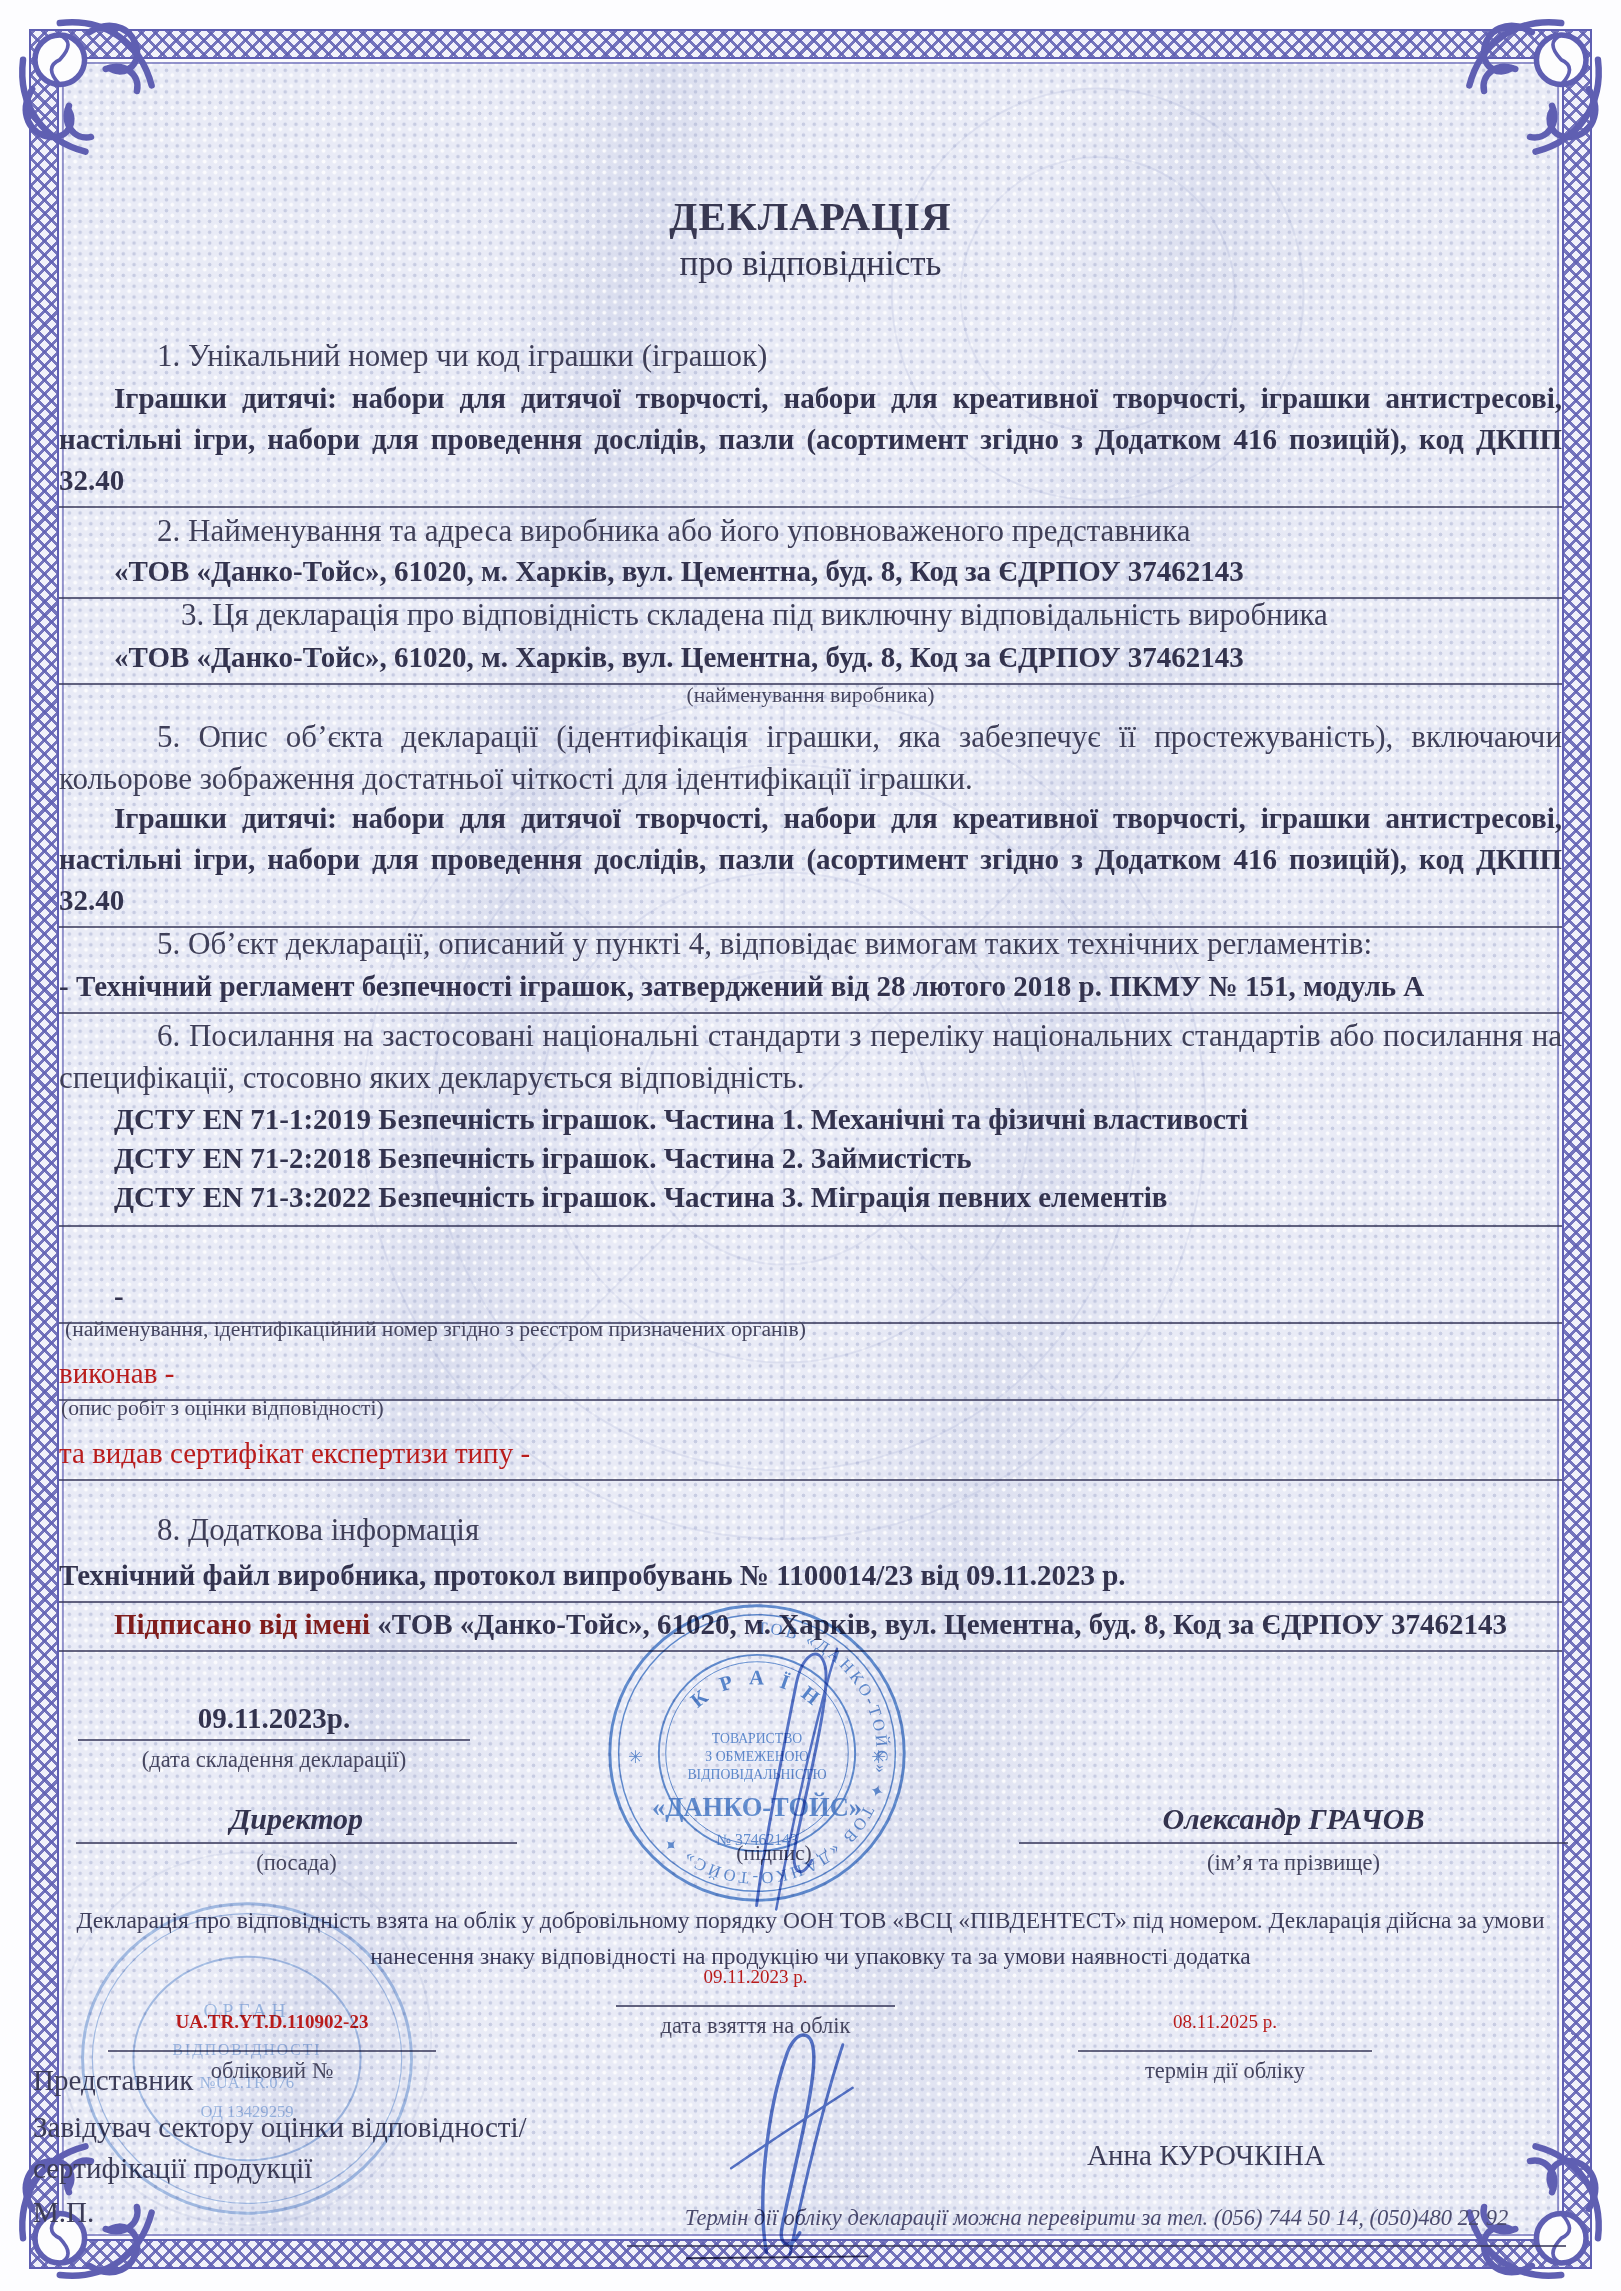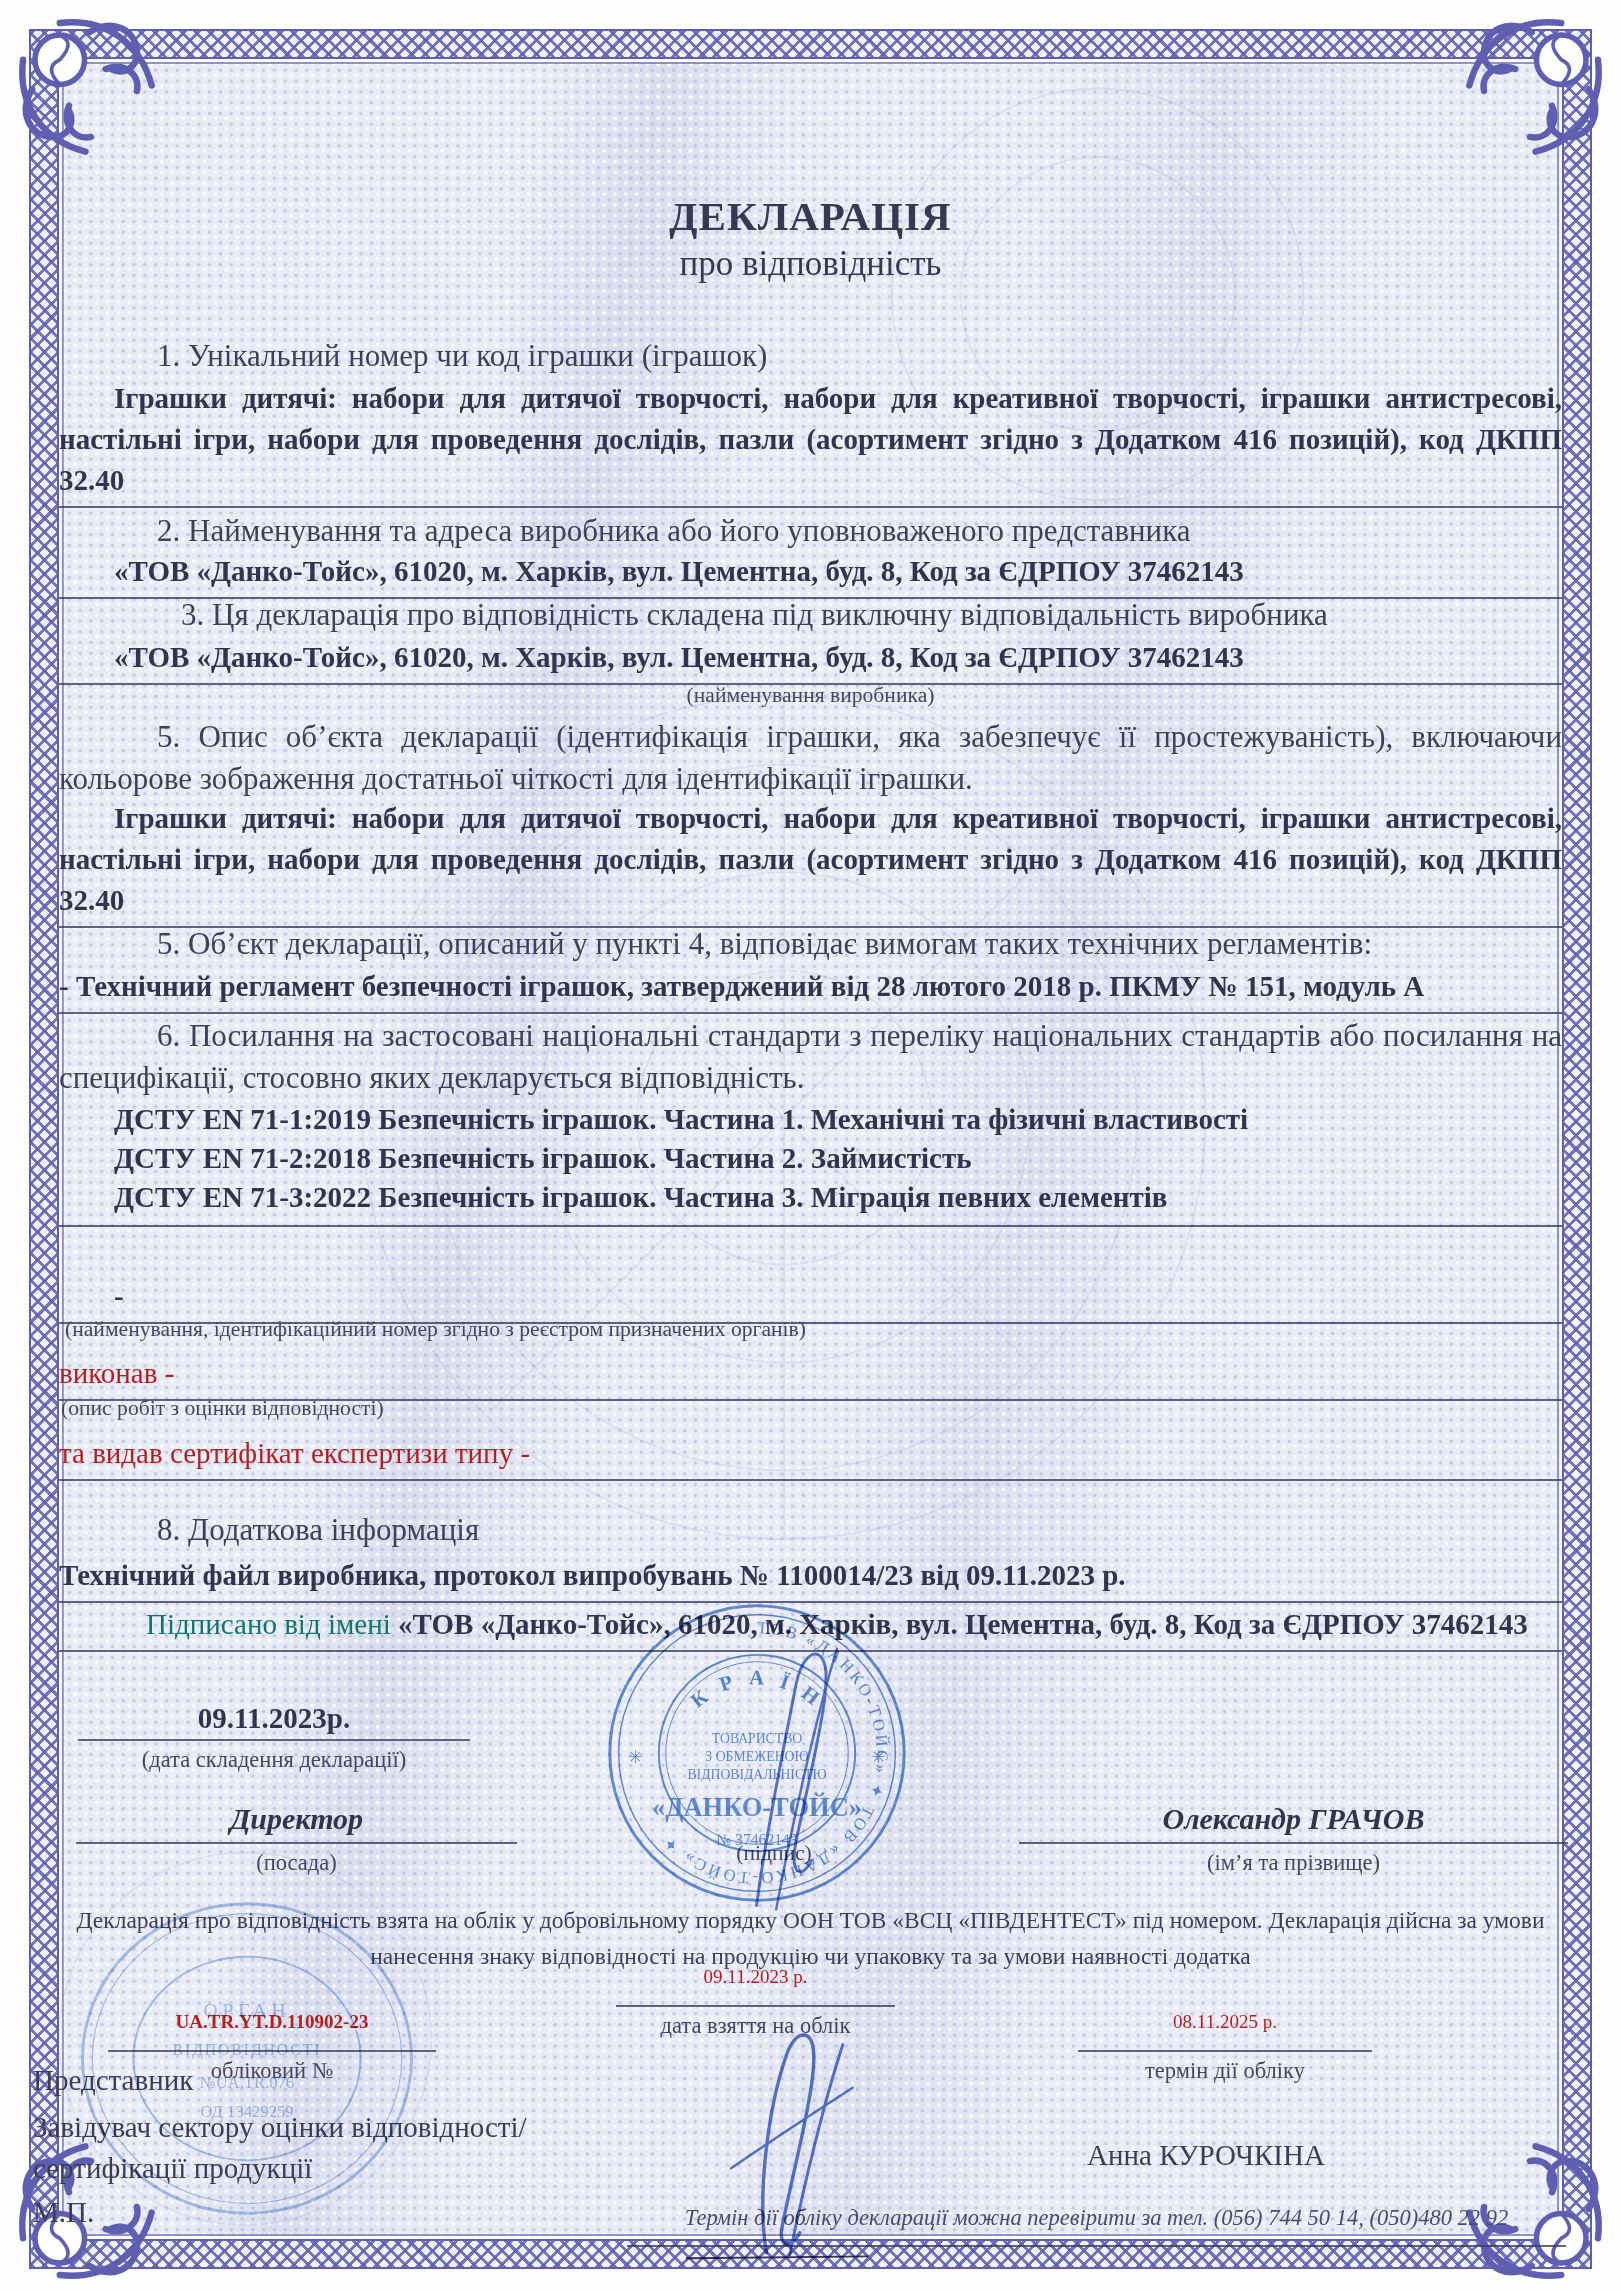--- a/index.html
+++ b/index.html
@@ -143,21 +143,21 @@
   <div class="blk v u plainv" style="top:1353px;">виконав -</div>
   <div class="blk cap" style="top:1396px;left:61px;">(опис робіт з оцінки відповідності)</div>
   <div class="blk v u plainv" style="top:1433px;">та видав сертифікат експертизи типу -</div>
 
   
   <div class="blk h" style="top:1509px;">8. Додаткова інформація</div>
   <div class="blk v u" style="top:1555px;text-indent:0;">Технічний файл виробника, протокол випробувань № 1100014/23 від 09.11.2023 р.</div>
 
   
   <div class="blk v u" style="top:1604px;">
-    <span style="font-weight:normal;color:#0f766e;margin-left:32px;">Підписано від імені </span><span>«ТОВ «Данко-Тойс», 61020, м. Харків, вул. Цементна, буд. 8, Код за ЄДРПОУ 37462143</span>
+    <span style="font-weight:bold;color:#7f1d1d;">Підписано від імені </span><span>«ТОВ «Данко-Тойс», 61020, м. Харків, вул. Цементна, буд. 8, Код за ЄДРПОУ 37462143</span>
   </div>
 
   
   <div class="blk" style="top:1702px;left:78px;width:392px;text-align:center;">
     <div class="fv">09.11.2023р.</div>
     <div class="fcap">(дата складення декларації)</div>
   </div>
 
   
   <div class="blk" style="top:1802px;left:76px;width:441px;text-align:center;">

